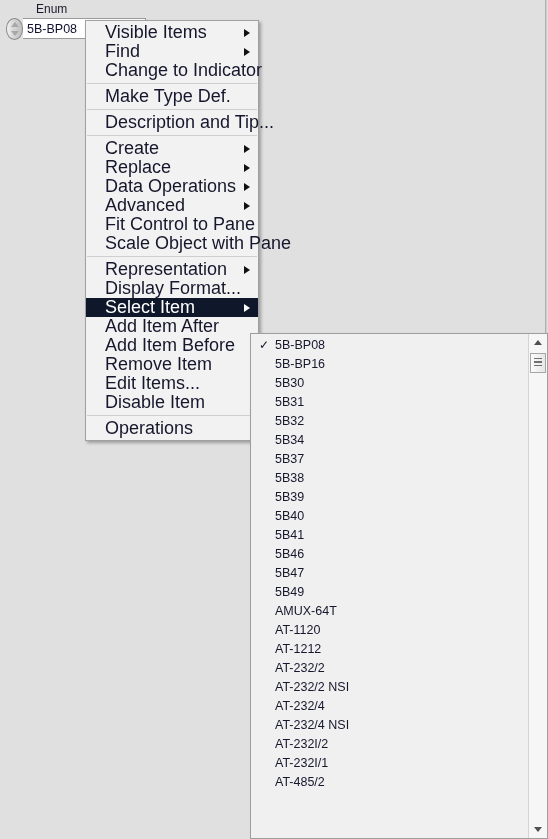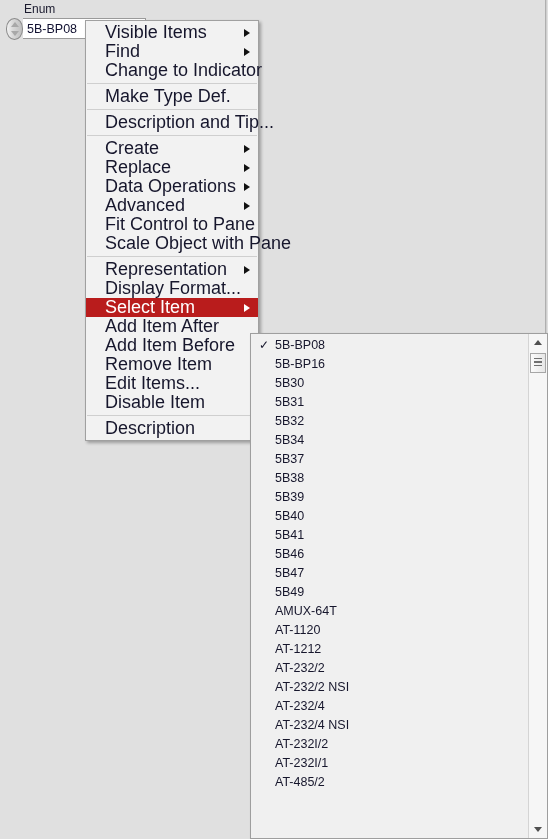--- a/index.html
+++ b/index.html
@@ -32,21 +32,21 @@
   
   #enum-control {
     position: absolute;
     left: 6px;
     top: 2px;
     width: 140px;
     height: 44px;
   }
   #enum-label {
     position: absolute;
-    left: 18px;
+    left: 30px;
     top: 0px;
     font-size: 12px;
     color: #1a1a2e;
     line-height: 15px;
     white-space: nowrap;
   }
   #enum-body {
     position: absolute;
     left: 0px;
     top: 16px;
@@ -119,21 +119,21 @@
     height: 19px;
     line-height: 19px;
     padding-left: 19px;
     padding-right: 18px;
     font-size: 18px;
     color: #16162c;
     white-space: nowrap;
     cursor: default;
   }
   .menu-item.selected {
-    background: #b91c1c;
+    background: #0f172a;
     color: #ffffff;
   }
   .menu-arrow {
     position: absolute;
     right: 8px;
     top: 6px;
     width: 0; height: 0;
     border-top: 4px solid transparent;
     border-bottom: 4px solid transparent;
     border-left: 6px solid #111111;
@@ -289,21 +289,21 @@
       <div class="menu-sep"></div>
       <div class="menu-item"><span>Representation</span><span class="menu-arrow"></span></div>
       <div class="menu-item"><span>Display Format...</span></div>
       <div class="menu-item selected"><span>Select Item</span><span class="menu-arrow"></span></div>
       <div class="menu-item"><span>Add Item After</span></div>
       <div class="menu-item"><span>Add Item Before</span></div>
       <div class="menu-item"><span>Remove Item</span></div>
       <div class="menu-item"><span>Edit Items...</span></div>
       <div class="menu-item"><span>Disable Item</span></div>
       <div class="menu-sep"></div>
-      <div class="menu-item"><span>Description</span></div>
+      <div class="menu-item"><span>Operations</span></div>
     </div>
 
   <div id="select-item-submenu">
     <div id="submenu-list">
         <div class="sub-item"><span class="sub-check">✓</span><span>5B-BP08</span></div>
         <div class="sub-item"><span>5B-BP16</span></div>
         <div class="sub-item"><span>5B30</span></div>
         <div class="sub-item"><span>5B31</span></div>
         <div class="sub-item"><span>5B32</span></div>
         <div class="sub-item"><span>5B34</span></div>

